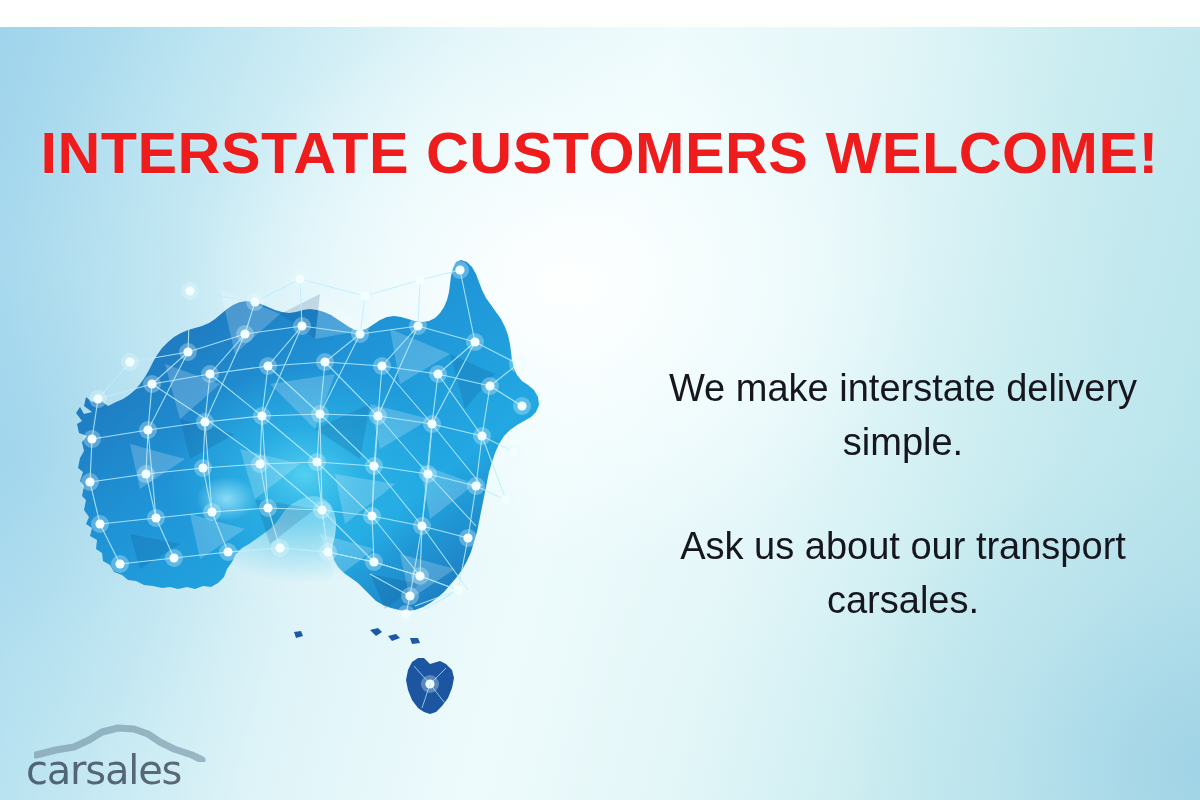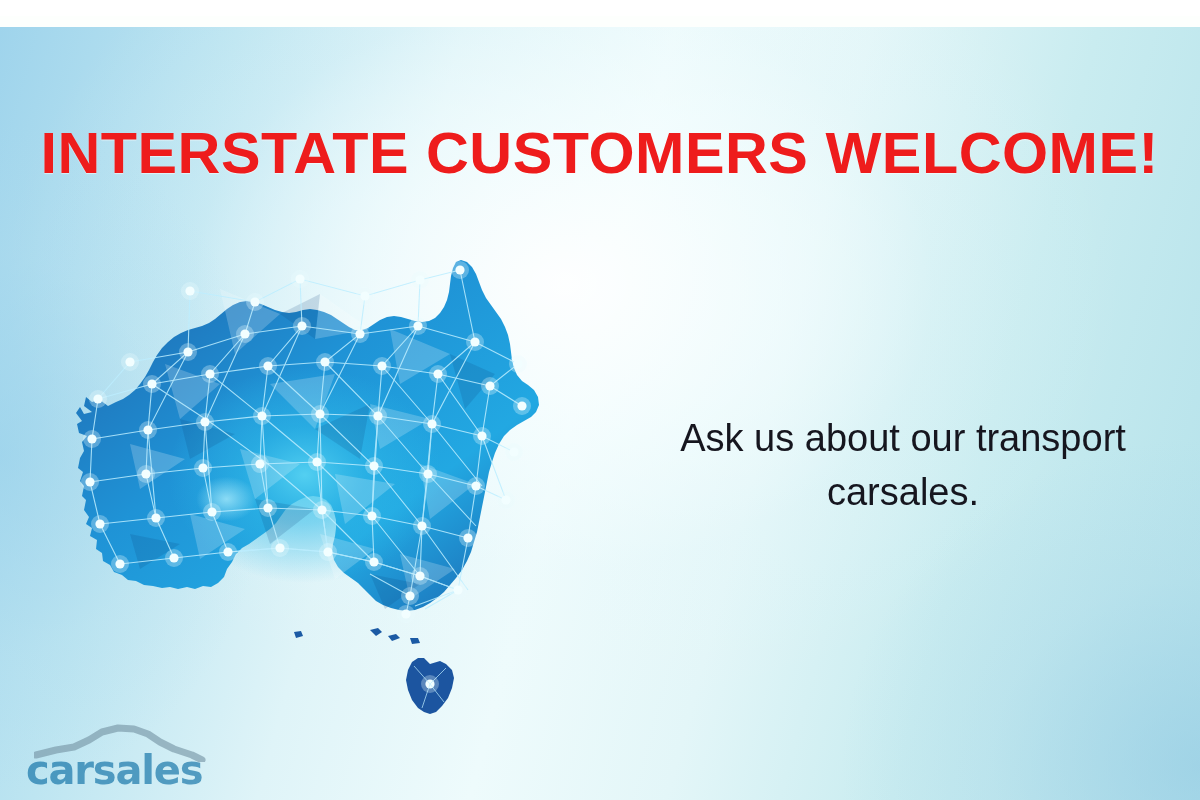--- a/index.html
+++ b/index.html
@@ -97,24 +97,24 @@
   
   #logo{
     position:absolute;left:26px;top:706px;width:190px;height:76px;
     z-index:30;opacity:0.62;
   }
   #logo .car-arc{position:absolute;left:8px;top:0;width:172px;height:40px;}
   #logo .car-arc svg{display:block;width:100%;height:100%;}
   #logo .wordmark{
     position:absolute;left:0;top:28px;width:190px;
     font-family:"DejaVu Sans","Liberation Sans",sans-serif;
-    font-weight:700;
+    font-weight:400;
     font-size:40px;
     letter-spacing:-1.2px;
-    color:#0369a1;
+    color:#0f172a;
     line-height:1;
   }
 </style>
 </head>
 <body>
 
 <div id="banner">
 
   <div id="bg-base"></div>
   <div id="bg-glow"></div>
@@ -419,20 +419,21 @@
         <path d="M224,398 L231,397 L233,402 L226,404 Z"></path>
       </g>
     </svg>
   </div>
 
   <div id="headline">
     <span class="hl-text">INTERSTATE CUSTOMERS WELCOME!</span>
   </div>
 
   <div id="copy">
+    <p>We make interstate delivery simple.</p>
     <div class="gap"></div>
     <p>Ask us about our transport carsales.</p>
   </div>
 
   <div id="logo">
     <span class="car-arc">
       <svg viewBox="0 0 172 40" xmlns="http://www.w3.org/2000/svg" aria-hidden="true">
         <path d="M2,33 L22,28 L40,25 L55,18 L68,10 L84,6 L100,7
                  L114,12 L126,20 L140,27 L158,33 L168,38" fill="none" stroke="#7594a4" stroke-width="7" stroke-linecap="round" stroke-linejoin="round"></path>
       </svg>

